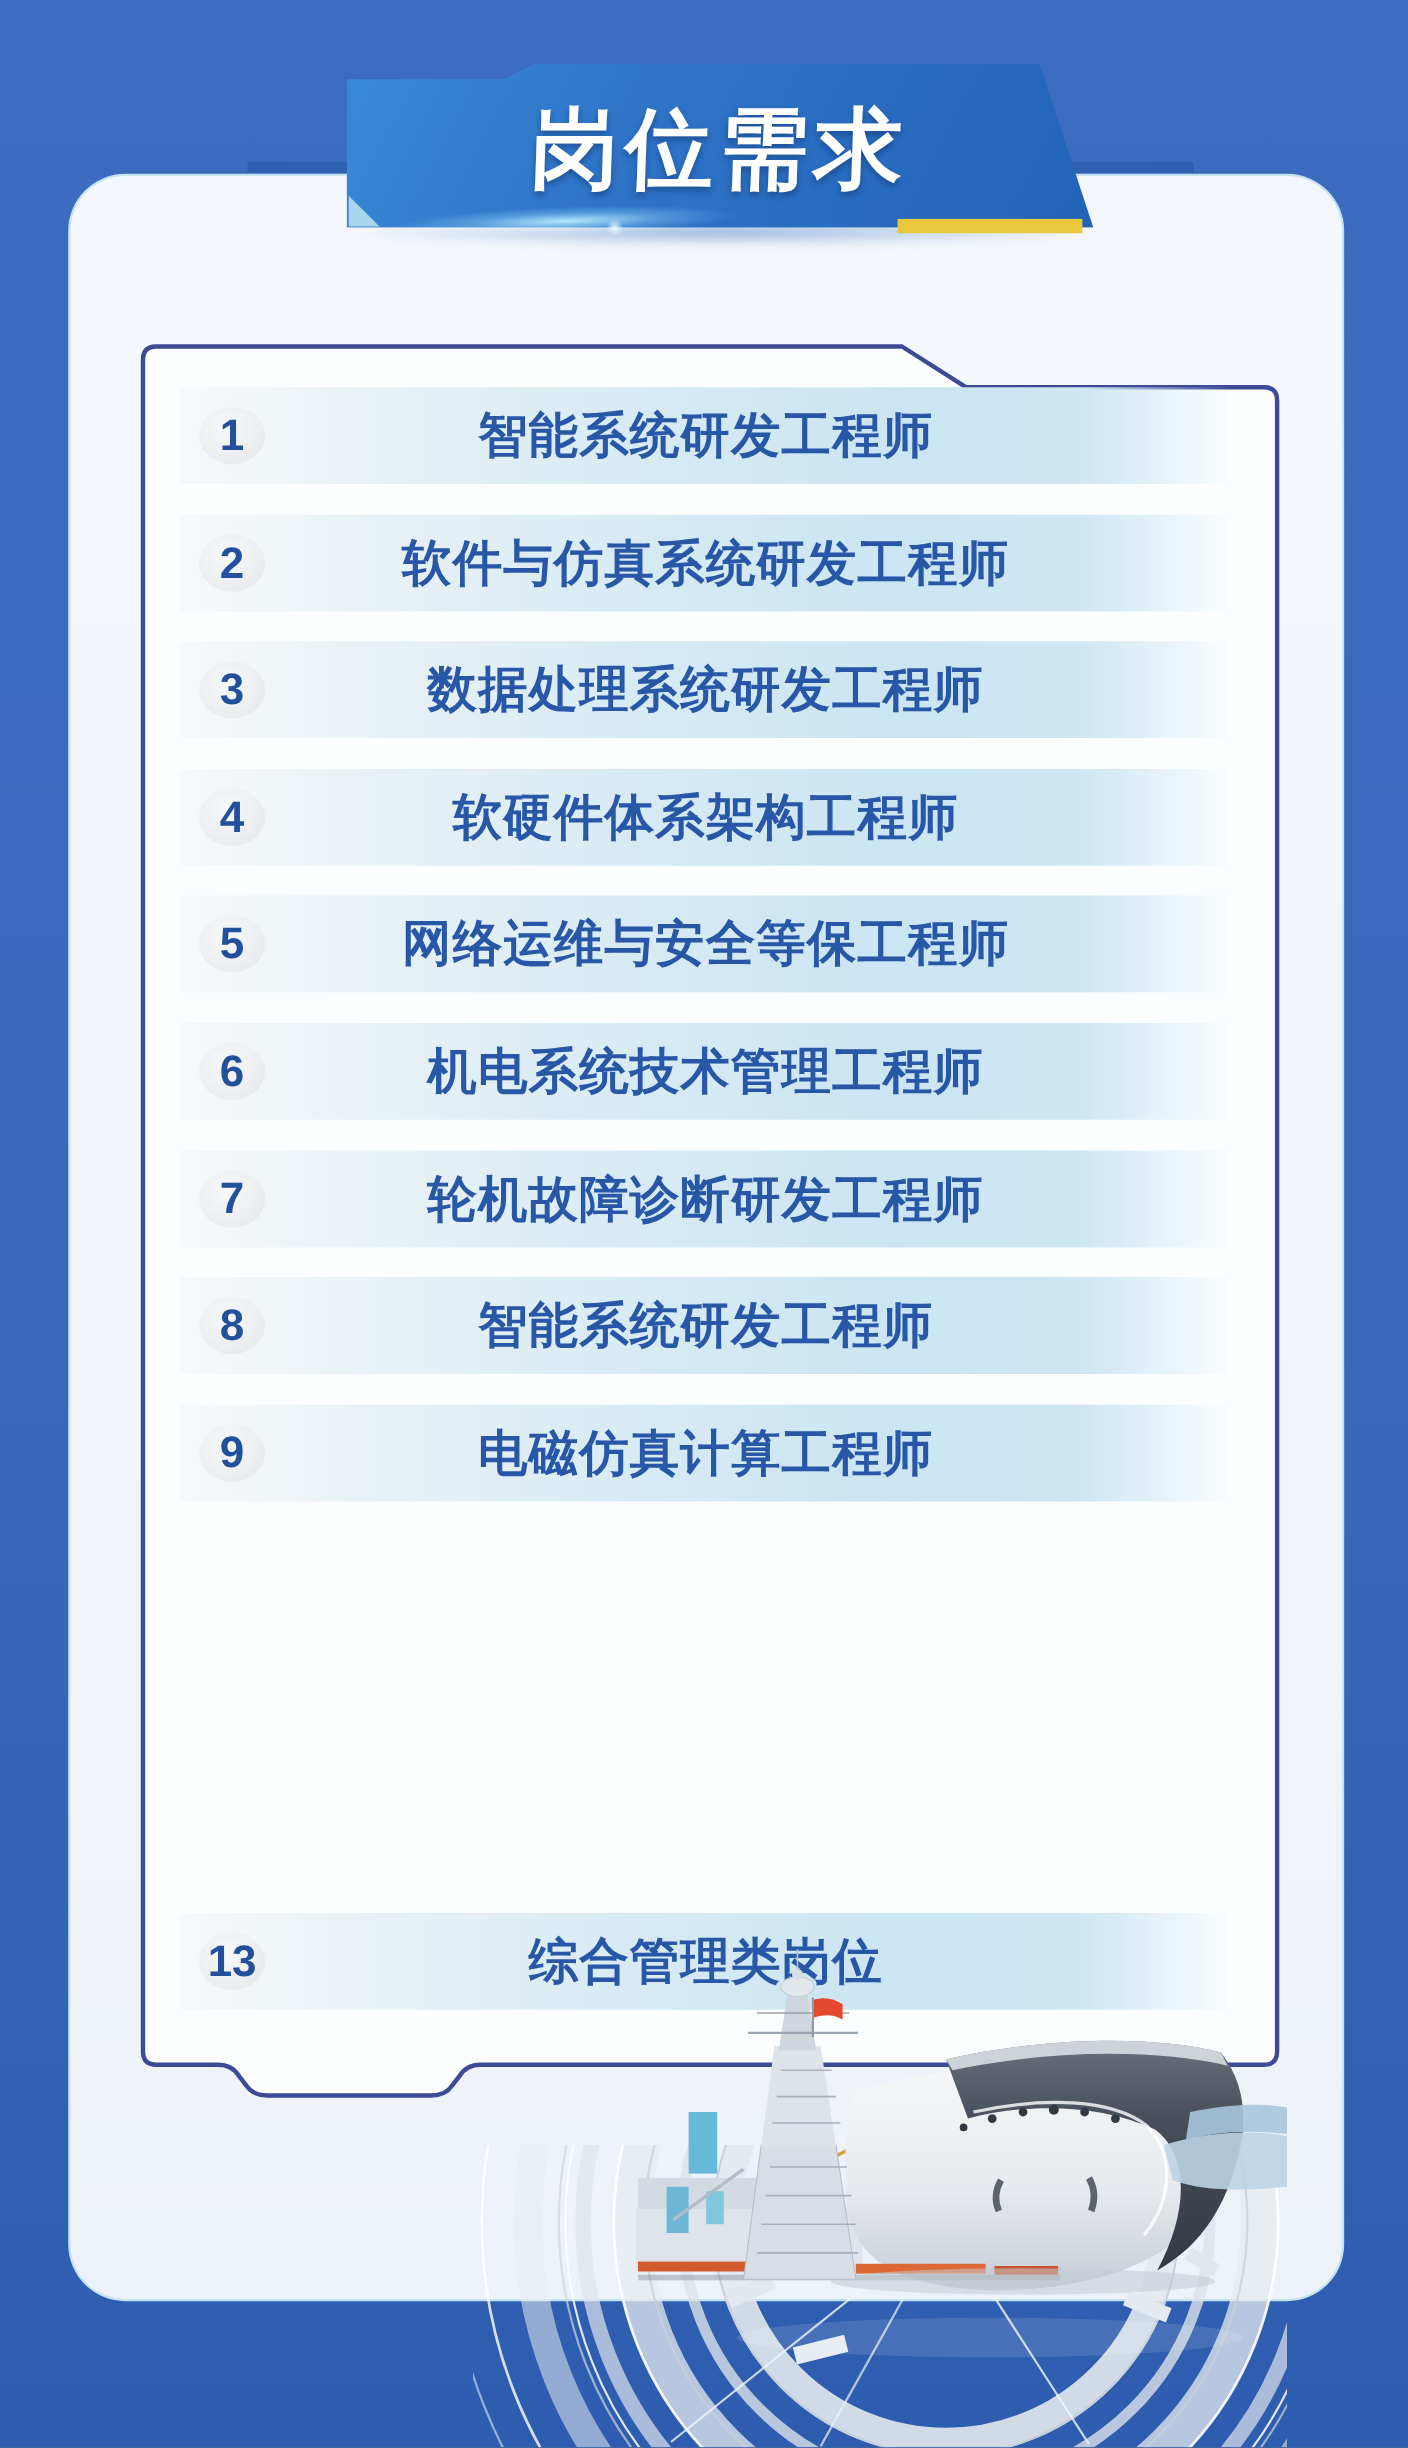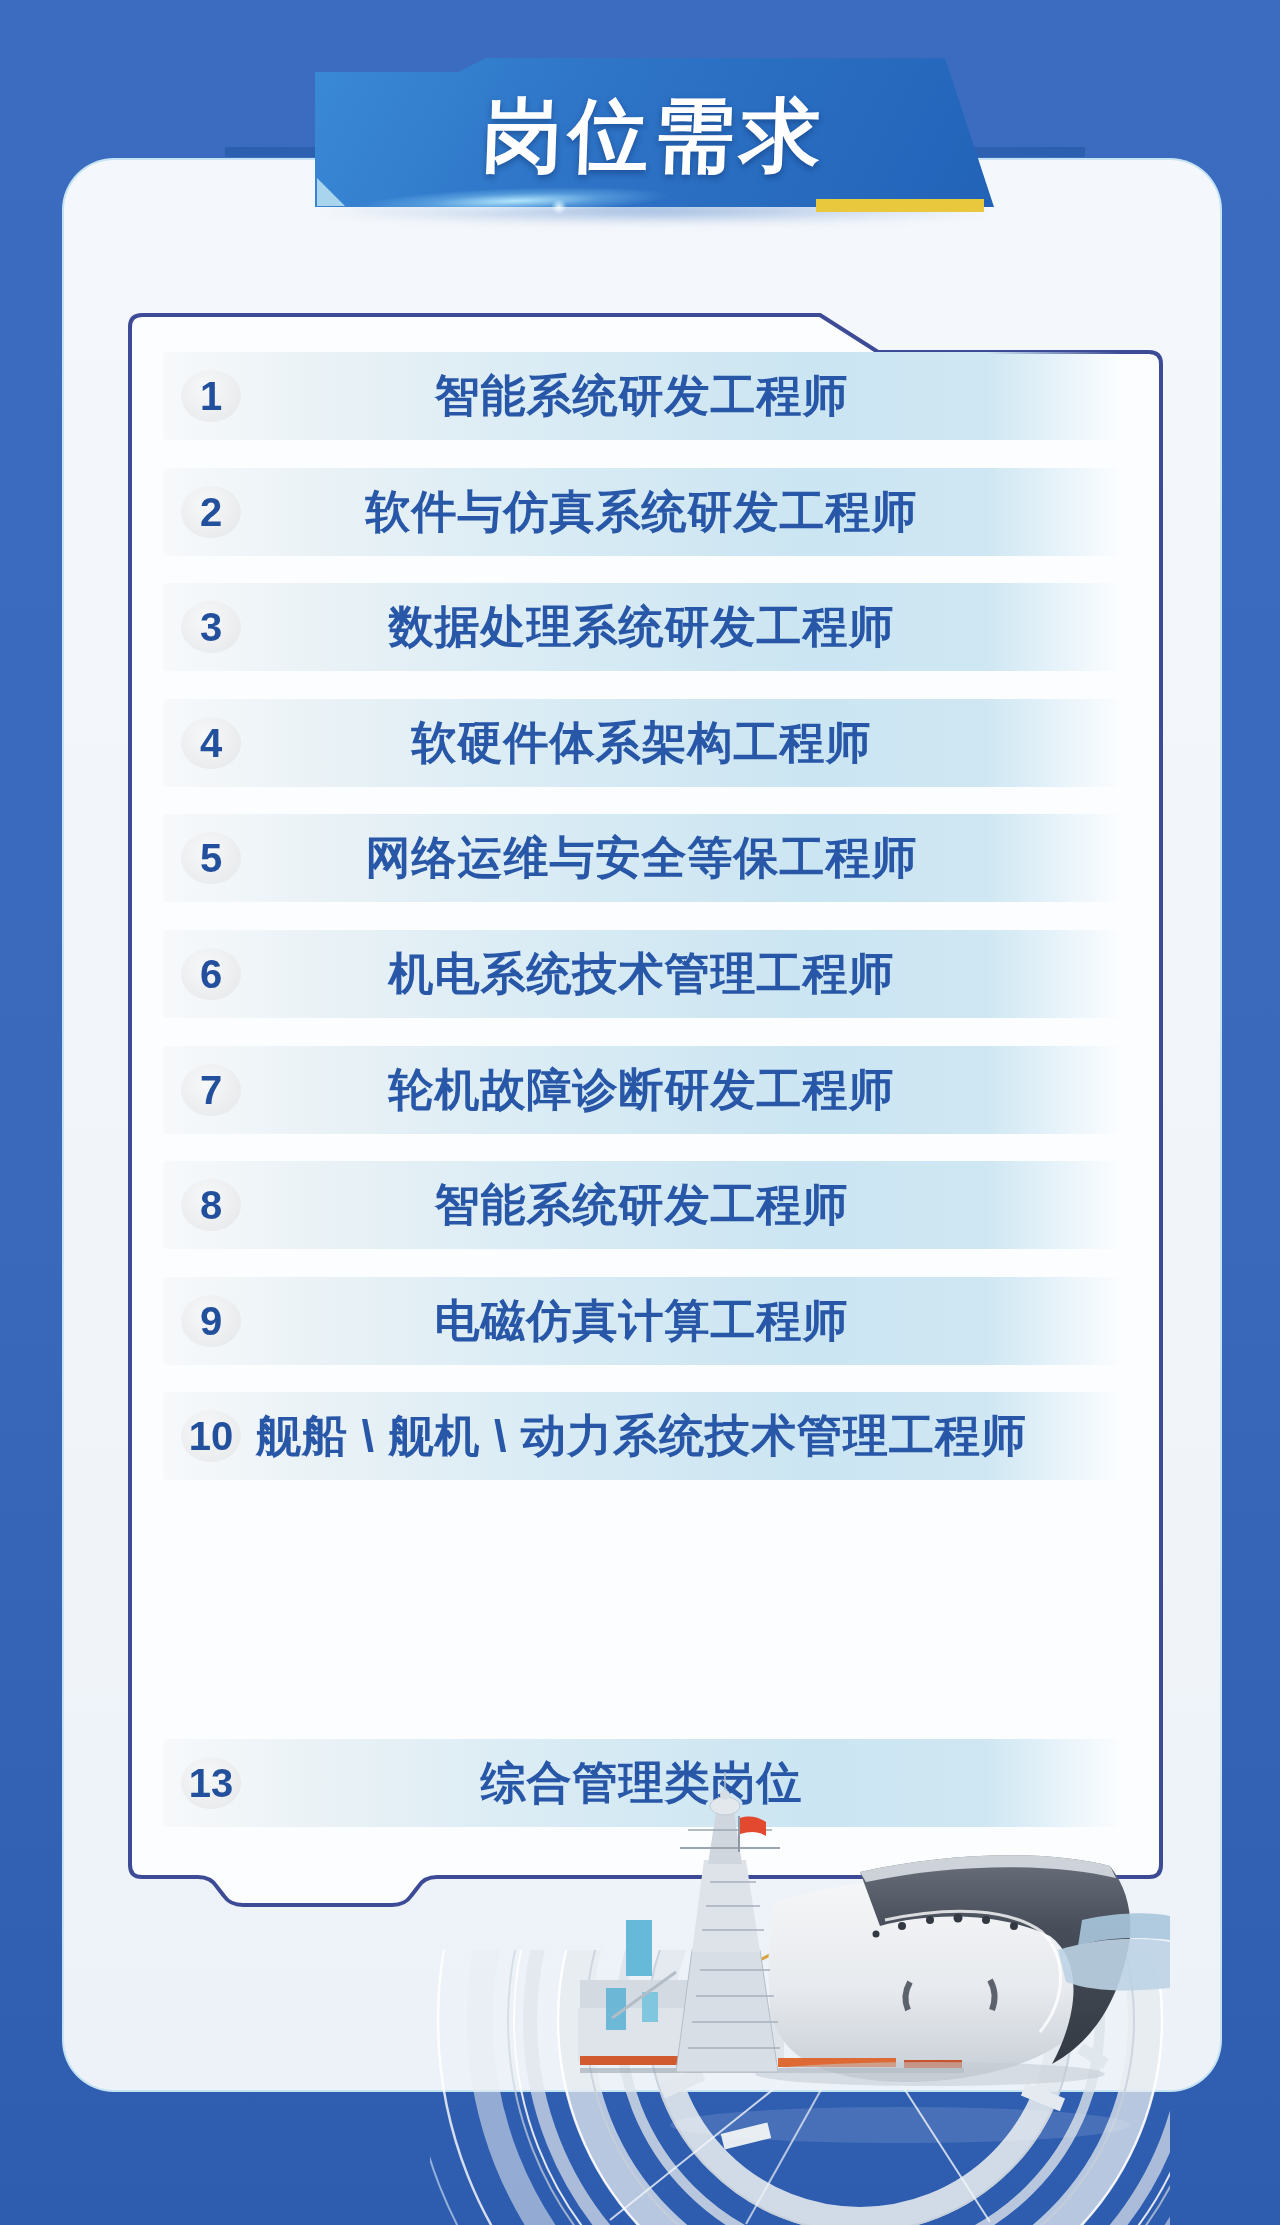--- a/index.html
+++ b/index.html
@@ -122,26 +122,20 @@
     <div class="num-oval">
         <span class="num">8</span>
       </div>
     <div class="title">智能系统研发工程师</div>
     </div>
   <div class="row r9">
     <div class="num-oval">
         <span class="num">9</span>
       </div>
     <div class="title">电磁仿真计算工程师</div>
-    </div>
-  <div class="row r10">
-    <div class="num-oval">
-        <span class="num">10</span>
-      </div>
-    <div class="title">舰船 \ 舰机 \ 动力系统技术管理工程师</div>
     </div>
   <div class="row r13">
     <div class="num-oval">
         <span class="num">13</span>
       </div>
     <div class="title">综合管理类岗位</div>
     </div>
 
   <svg class="ship-svg" width="740" height="605" viewBox="0 0 740 605">
     <defs>

